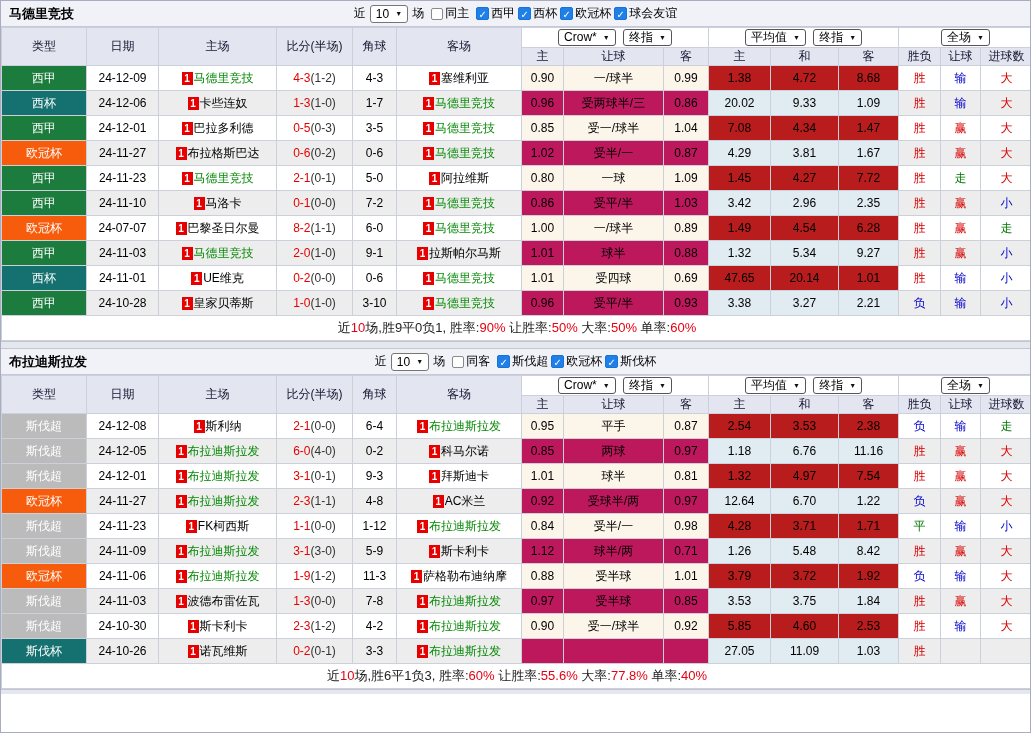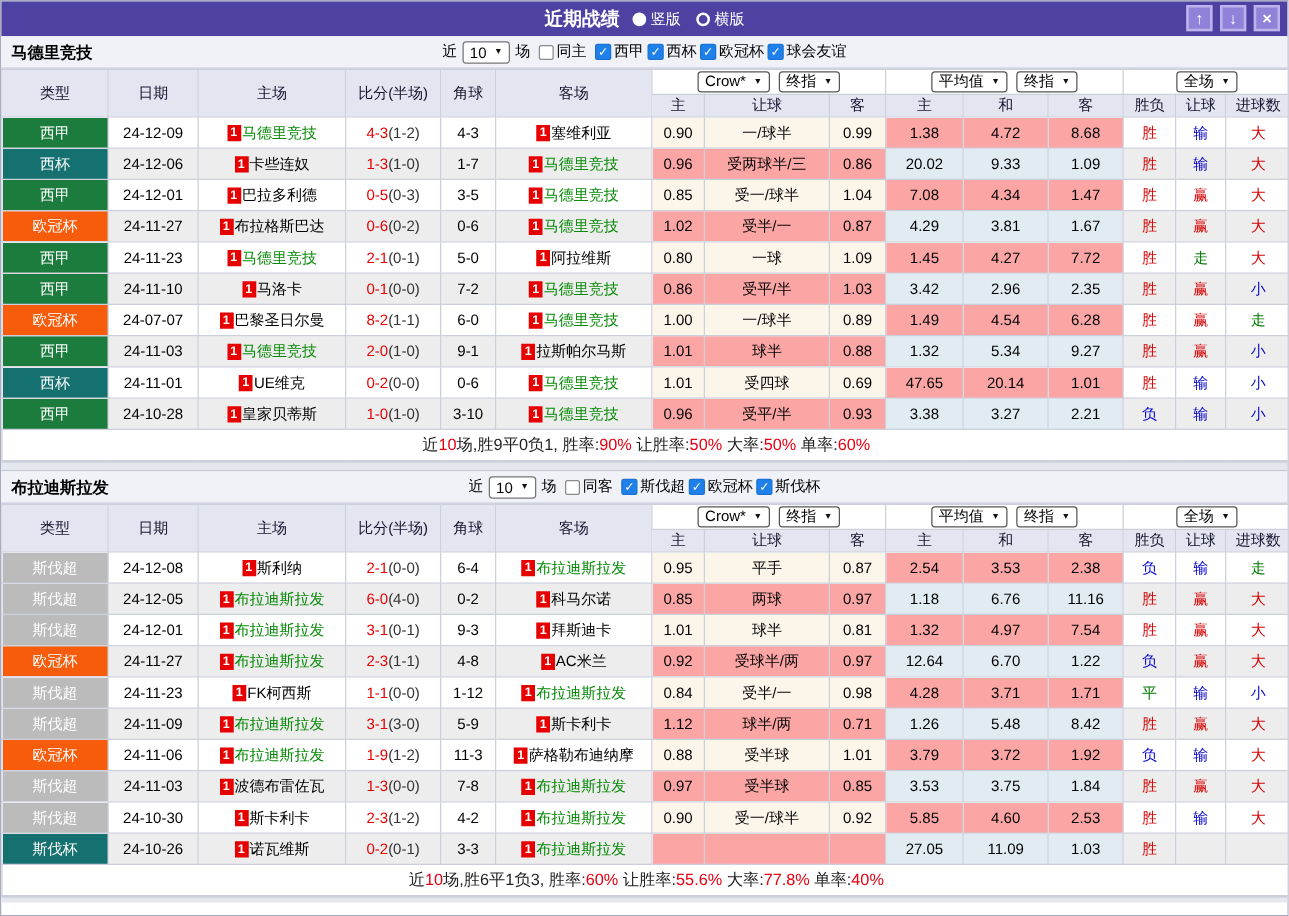--- a/index.html
+++ b/index.html
@@ -34,57 +34,39 @@
   table.grid { width: 100%; border-collapse: collapse; table-layout: fixed; }
   table.grid th, table.grid td { border: 1px solid #ccd0da; text-align: center; overflow: hidden; white-space: nowrap; }
   tr.hr1 th { background: #e3e6f1; height: 20px; font-size: 12px; font-weight: normal; color: #14142e; }
   tr.hr1 th.ddcell { background: #fff; }
   tr.hr2 th { background: #e3e6f1; height: 15px; font-size: 12px; font-weight: normal; color: #14142e; padding: 0; }
   .ddcell .select { margin: 0 2px; height: 17px; }
   tbody td { height: 25px; font-size: 12px; color: #000; padding: 0 1px; background: #fff; }
   tr.even td { background: #ededed; }
   td.lg { color: #fff; }
   td.crow { background: #fcf5ea; }
-  tr.even td.crow { background: #fca5a5; }
-  td.avg { background: #fca5a5; }
+  tr.even td.crow { background: #be185d; }
+  td.avg { background: #b91c1c; }
   tr.even td.avg { background: #e0ebf2; }
   .tname.focus { color: #088a08; }
   .s-main { color: #e60000; }
   .s-half { color: #333; }
   .badge { display: inline-block; background: #e60000; color: #fff; font-size: 10px; font-weight: bold; width: 11px; height: 13px; line-height: 13px; margin-right: 1px; vertical-align: middle; }
   td.res { font-weight: normal; }
   tfoot td.summary { height: 25px; font-size: 13px; color: #222; background: #fff; }
   .summary .red { color: #e60012; }
 
   .divider { height: 8px; background: #e4e7ee; border-top: 1px solid #c2c6d2; border-bottom: 1px solid #c2c6d2; }
   .bottom-strip { height: 5px; background: #e4e7ee; border-top: 1px solid #c2c6d2; }
 </style>
 </head>
 <body>
 
 <div class="window" data-interactable="false">
 
-  <div class="titlebar" data-interactable="false">
-    <span class="tb-title" data-interactable="false">近期战绩</span>
-    <span class="radio-group" data-interactable="false">
-      <span class="radio-opt" data-interactable="true">
-        <span class="radio-dot checked" data-interactable="true"></span>
-        <span data-interactable="false">竖版</span>
-      </span>
-      <span class="radio-opt" data-interactable="true">
-        <span class="radio-dot" data-interactable="true"></span>
-        <span data-interactable="false">横版</span>
-      </span>
-    </span>
-    <span class="win-btns" data-interactable="false">
-      <span class="win-btn" data-interactable="true">↑</span>
-      <span class="win-btn" data-interactable="true">↓</span>
-      <span class="win-btn" data-interactable="true">×</span>
-    </span>
-  </div>
 
   <div data-interactable="false">
   <div class="section" data-interactable="false">
     <div class="section-head" data-interactable="false">
       <span class="team-name" data-interactable="false">马德里竞技</span>
       <span class="filters" data-interactable="false">
         <span data-interactable="false">近</span>
         <span class="select sm" data-interactable="true">
           <span data-interactable="false">10</span>
           <span class="arr" data-interactable="false">▼</span>

